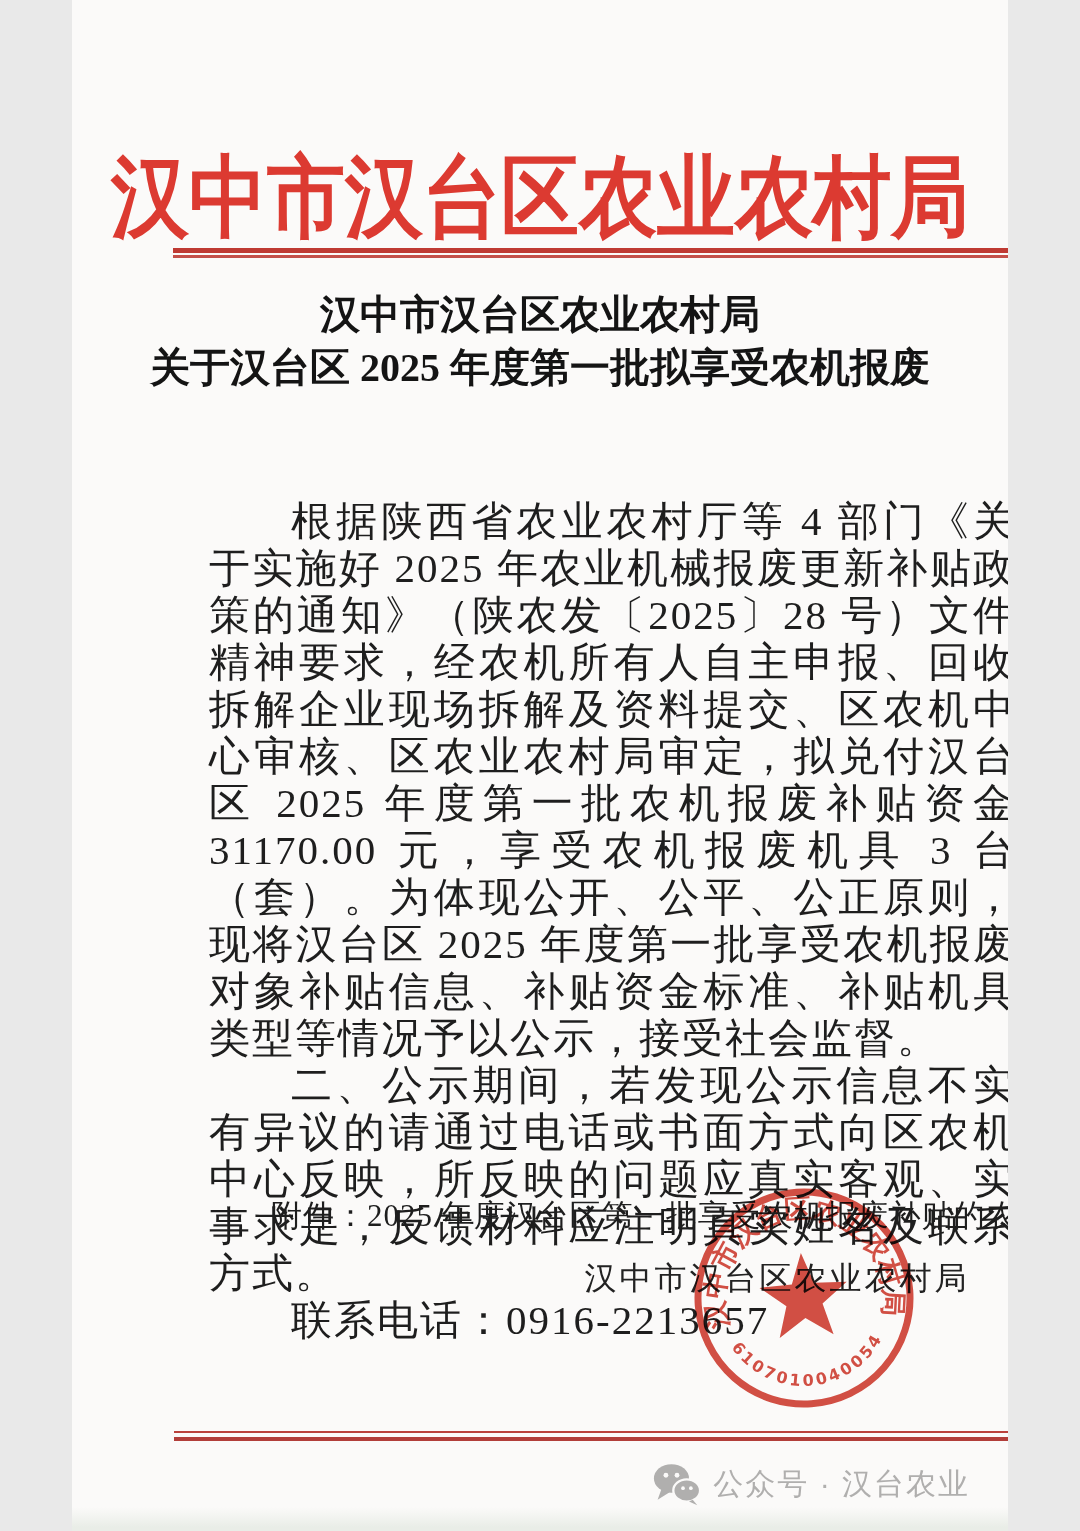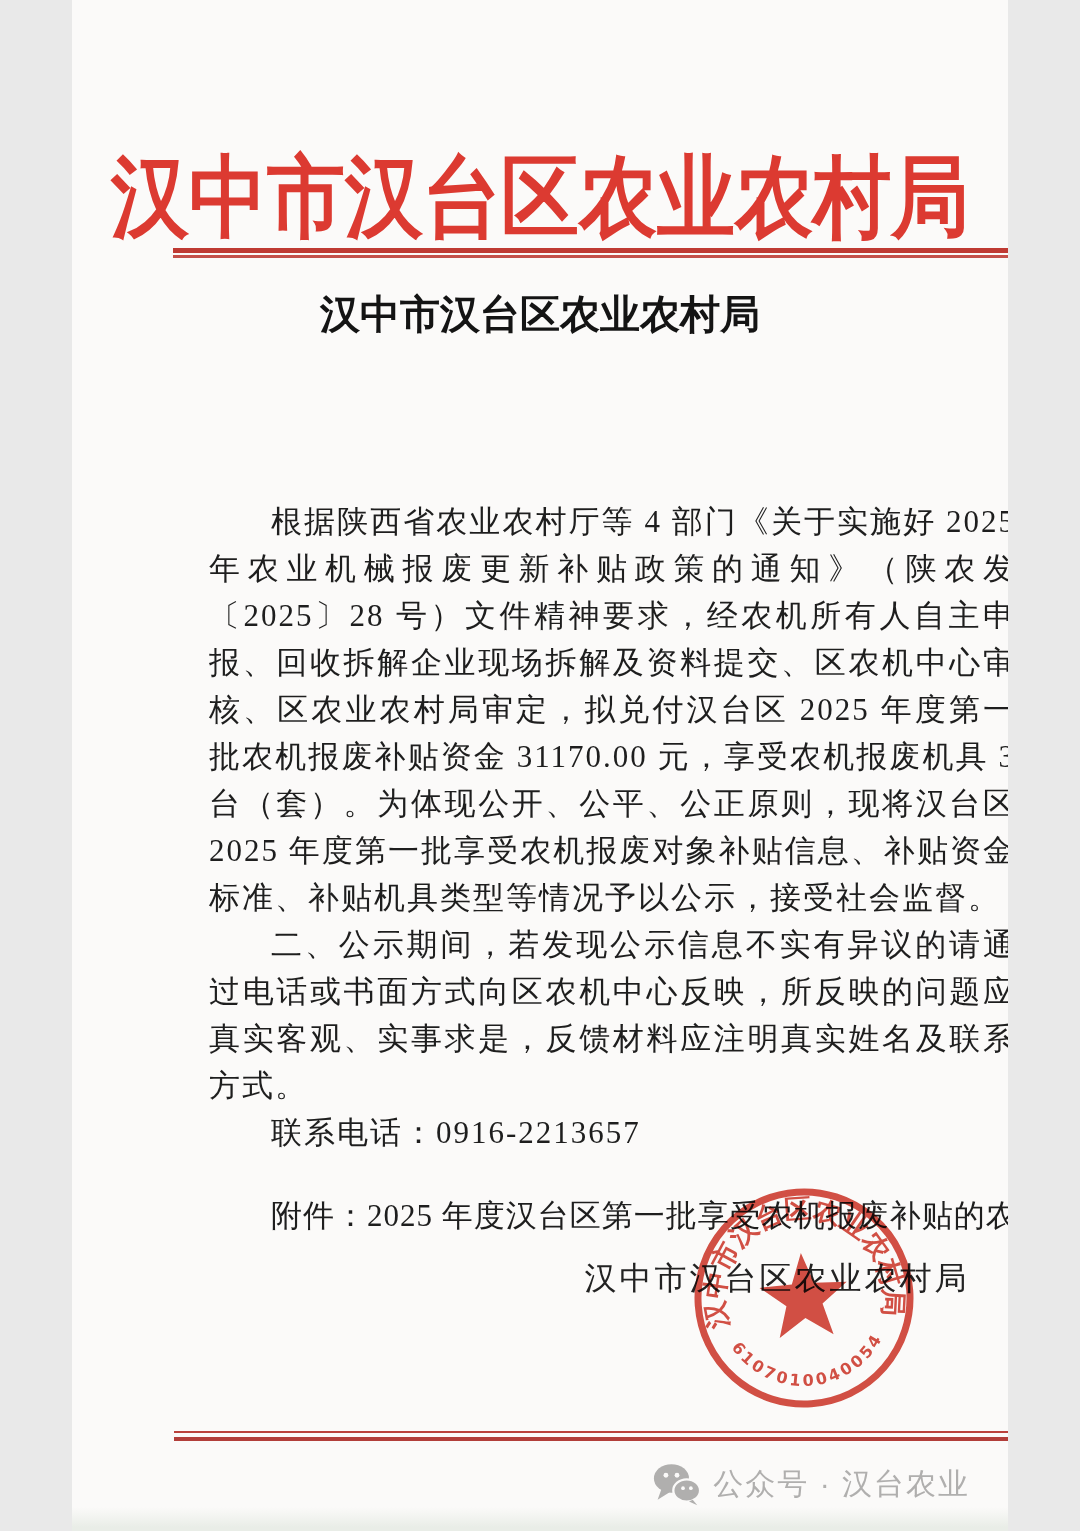--- a/index.html
+++ b/index.html
@@ -36,21 +36,21 @@
   
   .doc-title{
     position:absolute;top:288px;left:0;width:100%;
     text-align:center;
     font-size:40px;font-weight:bold;
     line-height:53px;color:#141414;
   }
   
   .doc-body{
     position:absolute;top:498px;left:137px;width:807px;
-    font-size:31px;line-height:47px;
+    font-size:41px;line-height:47px;
     letter-spacing:2px;
     text-align:justify;
   }
   .doc-body p{margin:0;text-indent:2em;}
   .attachment{
     position:absolute;top:1192px;left:137px;width:860px;
     font-size:31px;line-height:47px;letter-spacing:1px;
     text-indent:2em;white-space:nowrap;
   }
   
@@ -93,20 +93,21 @@
   <div class="banner">汉中市汉台区农业农村局</div>
 
   <div class="rule-top">
     <div class="thick"></div>
     <div class="gap"></div>
     <div class="thin"></div>
   </div>
 
   <div class="doc-title">
     <div>汉中市汉台区农业农村局</div>
+    <div>关于汉台区 2025 年度第一批拟享受农机报废</div>
   </div>
 
   <div class="doc-body">
     <p>根据陕西省农业农村厅等 4 部门《关于实施好 2025 年农业机械报废更新补贴政策的通知》（陕农发〔2025〕28 号）文件精神要求，经农机所有人自主申报、回收拆解企业现场拆解及资料提交、区农机中心审核、区农业农村局审定，拟兑付汉台区 2025 年度第一批农机报废补贴资金 31170.00 元，享受农机报废机具 3 台（套）。为体现公开、公平、公正原则，现将汉台区 2025 年度第一批享受农机报废对象补贴信息、补贴资金标准、补贴机具类型等情况予以公示，接受社会监督。</p>
     <p>二、公示期间，若发现公示信息不实有异议的请通过电话或书面方式向区农机中心反映，所反映的问题应真实客观、实事求是，反馈材料应注明真实姓名及联系方式。</p>
     <p>联系电话：0916-2213657</p>
   </div>
 
   <div class="attachment">附件：2025 年度汉台区第一批享受农机报废补贴的农户信息表</div>
 

